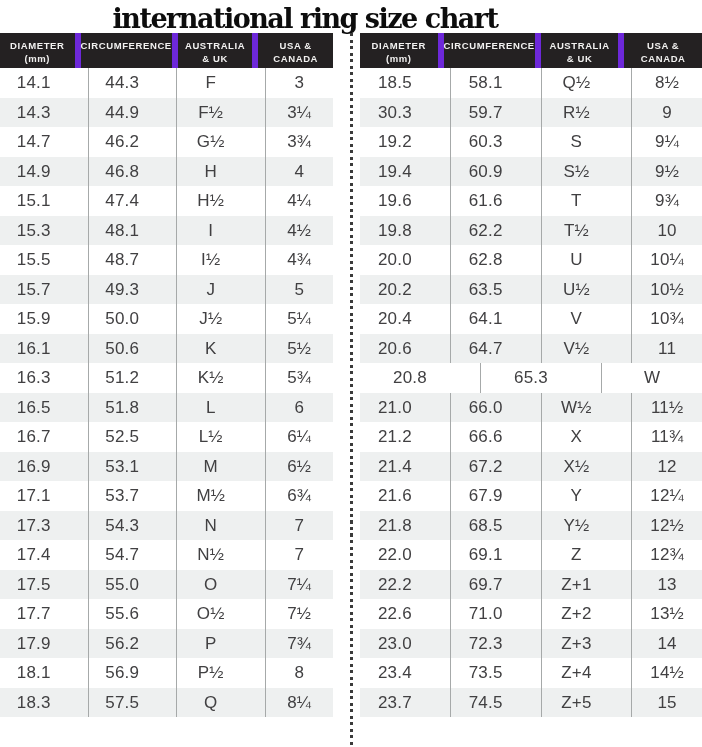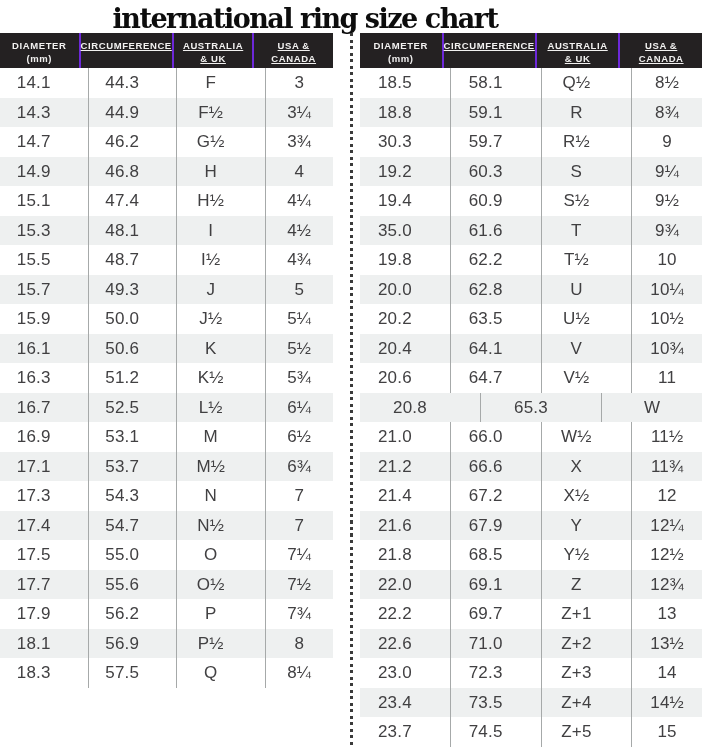--- a/index.html
+++ b/index.html
@@ -29,21 +29,21 @@
   }
 
   
   .thead { display:flex; height:35px;border-radius:12px; }
   .th {
     flex:1; background:#242122; color:#f2f1f0;
     display:flex; flex-direction:column; align-items:center;
     padding-top:7px; line-height:1.35; text-align:center;
     font-size:9.5px; font-weight:bold; letter-spacing:0.6px;
   }
-  .th + .th { border-left:2px solid #6d28d9;text-decoration:underline; }
+  .th + .th { border-left:6px solid #6d28d9; }
 
   
   .tbody { }
   .tr { display:flex; height:29.52px;gap:20px; }
   .tr:nth-child(even) { background:#eef0f0; }
   .td {
     flex:1; text-align:center; line-height:29.52px;
     font-size:17px; color:#414042; letter-spacing:0.2px;
   }
   .td + .td { border-left:1.5px solid #a6a9a9; }
@@ -137,20 +137,26 @@
             <div class="td">K</div>
             <div class="td">5½</div>
           </div>
           <div class="tr">
             <div class="td">16.3</div>
             <div class="td">51.2</div>
             <div class="td">K½</div>
             <div class="td">5¾</div>
           </div>
           <div class="tr">
+            <div class="td">16.5</div>
+            <div class="td">51.8</div>
+            <div class="td">L</div>
+            <div class="td">6</div>
+          </div>
+          <div class="tr">
             <div class="td">16.7</div>
             <div class="td">52.5</div>
             <div class="td">L½</div>
             <div class="td">6¼</div>
           </div>
           <div class="tr">
             <div class="td">16.9</div>
             <div class="td">53.1</div>
             <div class="td">M</div>
             <div class="td">6½</div>
@@ -230,45 +236,39 @@
         </div>
       </div>
       <div class="tbody">
           <div class="tr">
             <div class="td">18.5</div>
             <div class="td">58.1</div>
             <div class="td">Q½</div>
             <div class="td">8½</div>
           </div>
           <div class="tr">
-            <div class="td">18.8</div>
-            <div class="td">59.1</div>
-            <div class="td">R</div>
-            <div class="td">8¾</div>
-          </div>
-          <div class="tr">
             <div class="td">30.3</div>
             <div class="td">59.7</div>
             <div class="td">R½</div>
             <div class="td">9</div>
           </div>
           <div class="tr">
             <div class="td">19.2</div>
             <div class="td">60.3</div>
             <div class="td">S</div>
             <div class="td">9¼</div>
           </div>
           <div class="tr">
             <div class="td">19.4</div>
             <div class="td">60.9</div>
             <div class="td">S½</div>
             <div class="td">9½</div>
           </div>
           <div class="tr">
-            <div class="td">35.0</div>
+            <div class="td">19.6</div>
             <div class="td">61.6</div>
             <div class="td">T</div>
             <div class="td">9¾</div>
           </div>
           <div class="tr">
             <div class="td">19.8</div>
             <div class="td">62.2</div>
             <div class="td">T½</div>
             <div class="td">10</div>
           </div>

